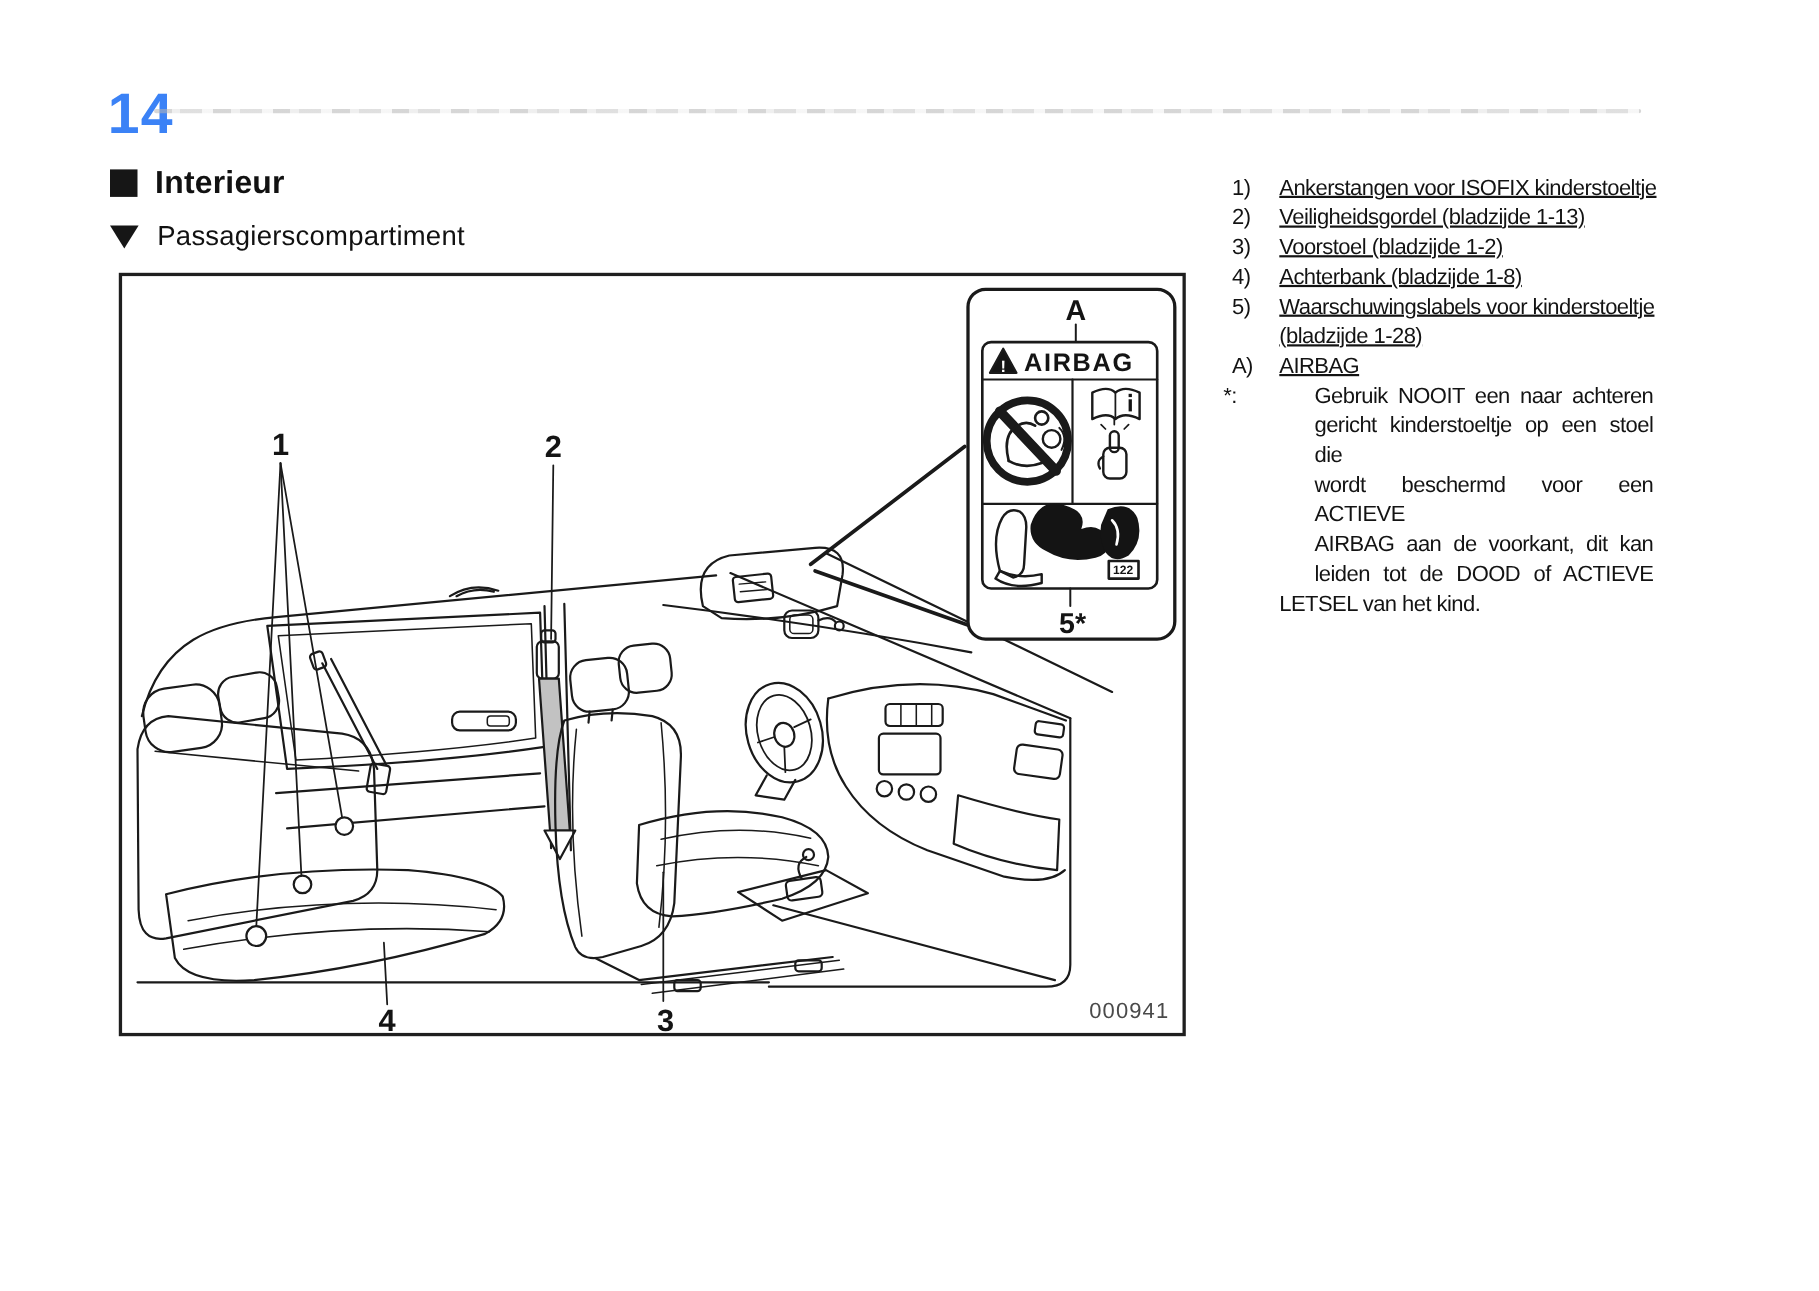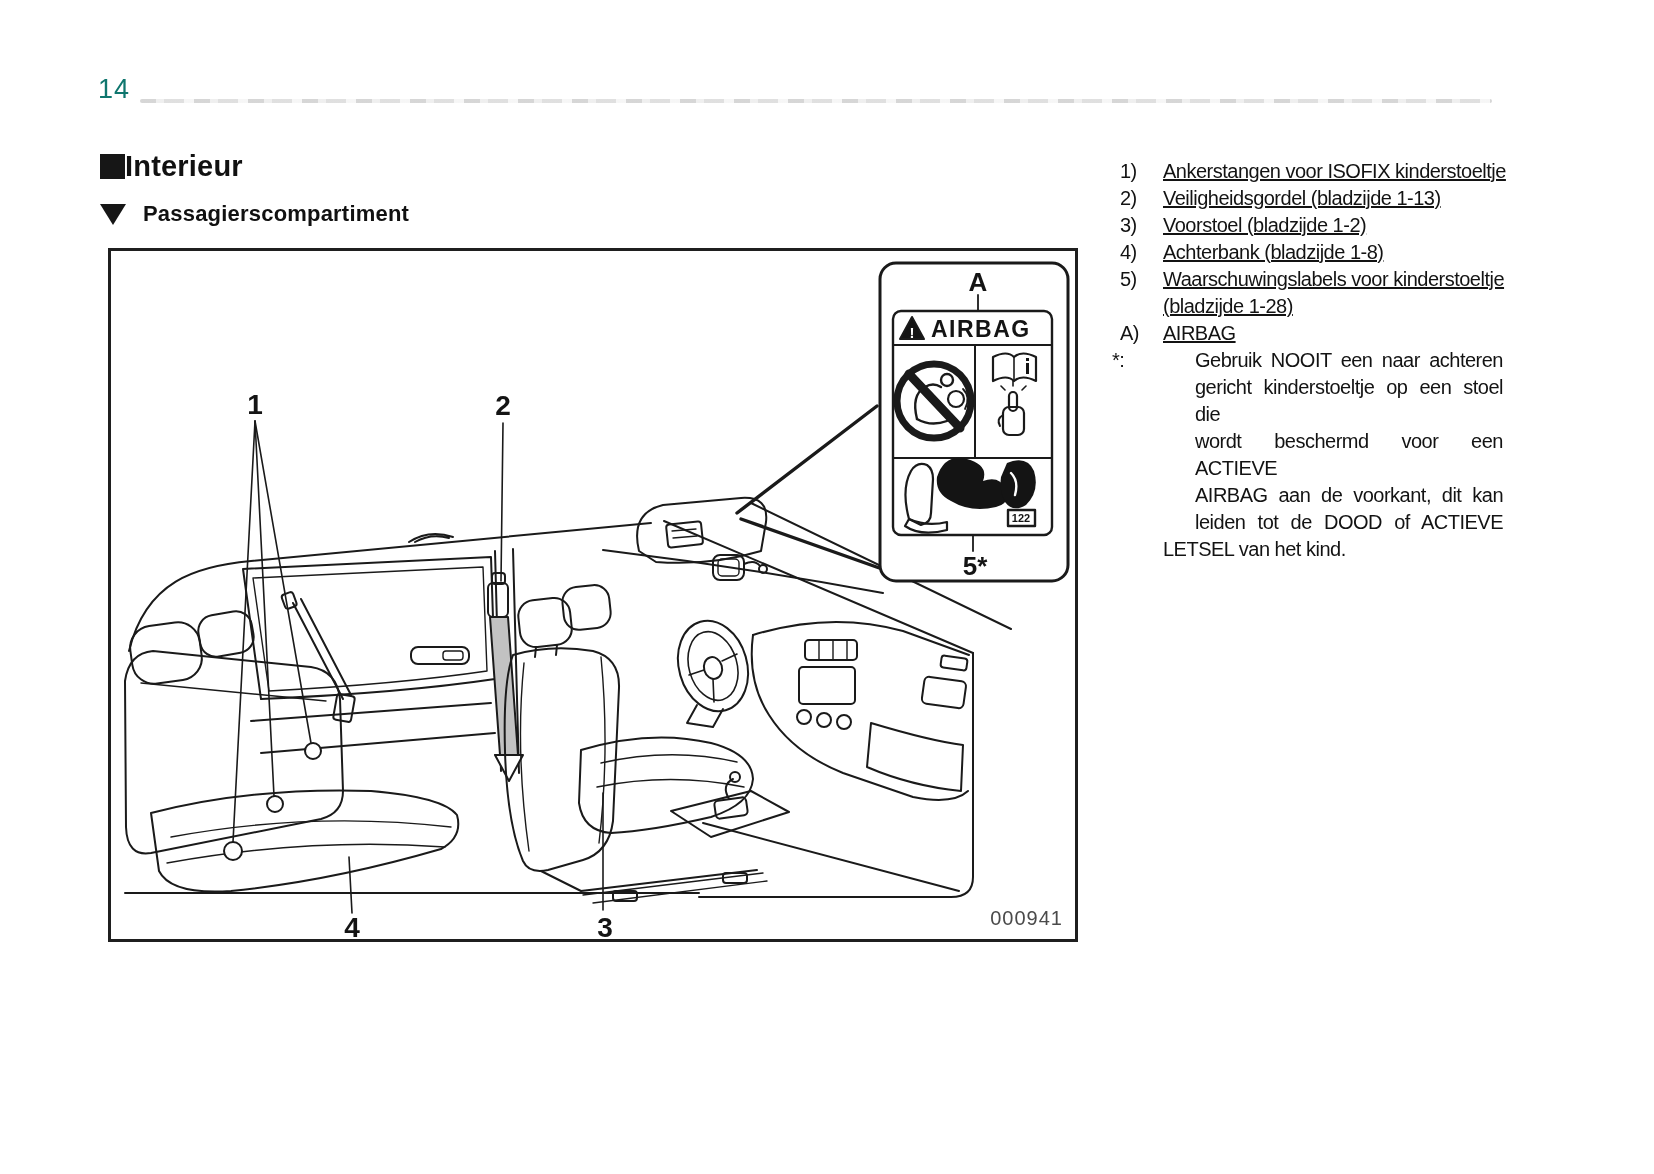--- a/index.html
+++ b/index.html
@@ -1,32 +1,32 @@
 <!DOCTYPE html>
 <html><head>
 <meta charset="utf-8">
 <style>
   html,body{margin:0;padding:0;background:#ffffff;}
   .page{
     position:relative;width:1654px;height:1174px;background:#ffffff;overflow:hidden;
     font-family:"Liberation Sans",sans-serif;color:#111;
   }
   .pageno{
-    position:absolute;left:98px;top:74px;font-size:27px;font-weight:normal;letter-spacing:1px;color:#0f766e;
+    position:absolute;left:98px;top:74px;font-size:52px;font-weight:bold;letter-spacing:1px;color:#3b82f6;
   }
   .scanline{
     position:absolute;left:140px;top:99px;width:1352px;height:4px;border-radius:2px;opacity:.55;
     background:repeating-linear-gradient(90deg,#b5b5b5 0 16px,#e2e2e2 16px 24px,#c6c6c6 24px 44px,#efefef 44px 54px);
   }
-  .h1{position:absolute;left:100px;top:150px;display:flex;align-items:center;}
+  .h1{position:absolute;left:100px;top:150px;display:flex;align-items:center;gap:16px;}
   .h1 .sq{width:25px;height:25px;background:#161616;display:inline-block;}
   .h1 .t{font-size:29px;font-weight:bold;letter-spacing:.2px;}
   .h2{position:absolute;left:100px;top:201px;display:flex;align-items:center;gap:17px;}
   .h2 .tri{width:0;height:0;border-left:13px solid transparent;border-right:13px solid transparent;border-top:21px solid #161616;display:inline-block;}
-  .h2 .t{font-size:22px;font-weight:bold;letter-spacing:.2px;}
+  .h2 .t{font-size:25px;font-weight:normal;letter-spacing:.2px;}
 
   .figure{
     position:absolute;left:108px;top:248px;width:970px;height:694px;
     border:3px solid #1f1f1f;box-sizing:border-box;background:#fff;
   }
   .figure svg{position:absolute;left:0;top:0;width:964px;height:688px;}
 
   .legend{position:absolute;left:1120px;top:158px;width:404px;font-size:20px;letter-spacing:-0.5px;color:#131313;}
   .lrow{display:flex;align-items:flex-start;}
   .lmark{flex:0 0 43px;line-height:27px;white-space:nowrap;}

